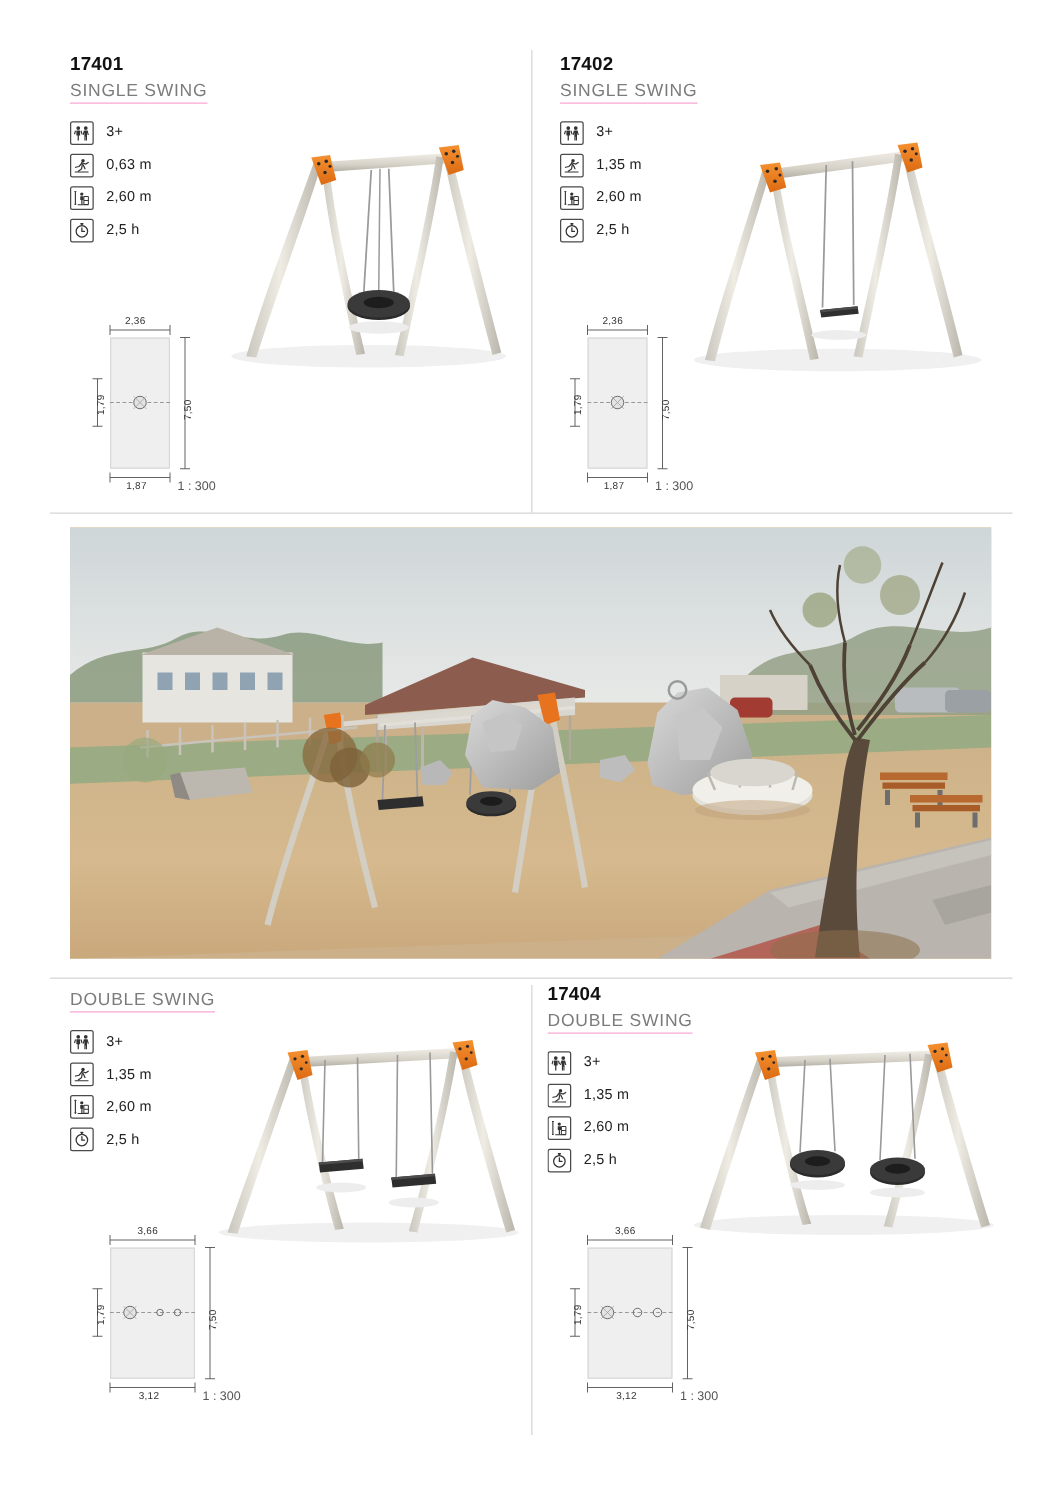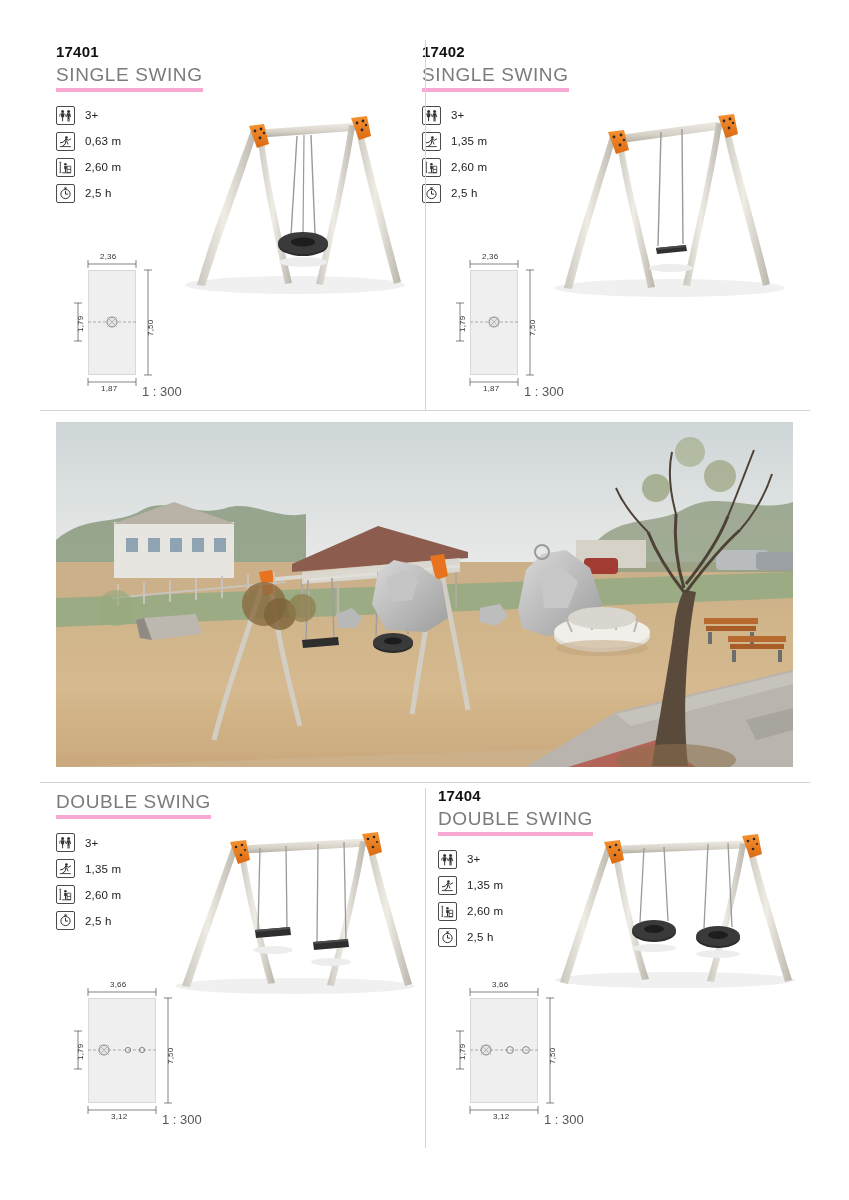--- a/index.html
+++ b/index.html
@@ -24,26 +24,26 @@
   }
   .panel-head { margin: 0; }
   .code {
     font-size: 15px;
     font-weight: bold;
     letter-spacing: 0.2px;
     color: #111;
     line-height: 1.1;
   }
   .name {
-    font-size: 19px;
+    font-size: 14px;
     color: #7b7b7b;
     letter-spacing: 0.6px;
     margin-top: 3px;
     display: inline-block;
-    border-bottom: 4px solid #f9a8d4;
+    border-bottom: 1px solid #f9a8d4;
     padding-bottom: 2px;
   }
 
   .specs {
     margin-top: 14px;
     display: flex;
     flex-direction: column;
     gap: 7px;
   }
   .spec-row {
@@ -84,21 +84,21 @@
     color: #333;
     letter-spacing: 0.2px;
     white-space: nowrap;
   }
   .plan .dim-label.vert {
     transform: rotate(-90deg);
     transform-origin: left top;
   }
   .plan .scale {
     position: absolute;
-    font-size: 13px;
+    font-size: 10px;
     color: #555;
   }
 
   
   .render { position: absolute; }
   .render svg { display: block; }
 
   
   .rule-h {
     position: absolute;
@@ -262,21 +262,21 @@
       <line x1="18" y1="130" x2="18" y2="138" stroke="#4d4d4d" stroke-width="0.7"></line>
       <line x1="66" y1="130" x2="66" y2="138" stroke="#4d4d4d" stroke-width="0.7"></line>
     </svg>
     <div class="dim-label" style="left:30px; top:4px;">2,36</div>
     <div class="dim-label vert" style="left:6px; top:84px;">1,79</div>
     <div class="dim-label vert" style="left:76px; top:88px;">7,50</div>
     <div class="dim-label" style="left:31px; top:136px;">1,87</div>
     <div class="scale" style="left:72px; top:136px;">1 : 300</div>
   </div>
 
-  <div class="panel" style="left:422px; top:44px; width:370px; height:360px;">
+  <div class="panel" style="left:448px; top:44px; width:370px; height:360px;">
     <div class="panel-head">
       <div class="code">17402</div>
       <div class="name">SINGLE SWING</div>
     </div>
     <div class="specs">
       <div class="spec-row">
         <span class="spec-icon">
           <svg width="13" height="13" viewBox="0 0 13 13">
             <circle cx="3.6" cy="2.4" r="1.5" fill="#333"></circle>
             <path d="M2.1 4.3h3v4h-1v4h-1v-4h-1z" fill="#333"></path>

